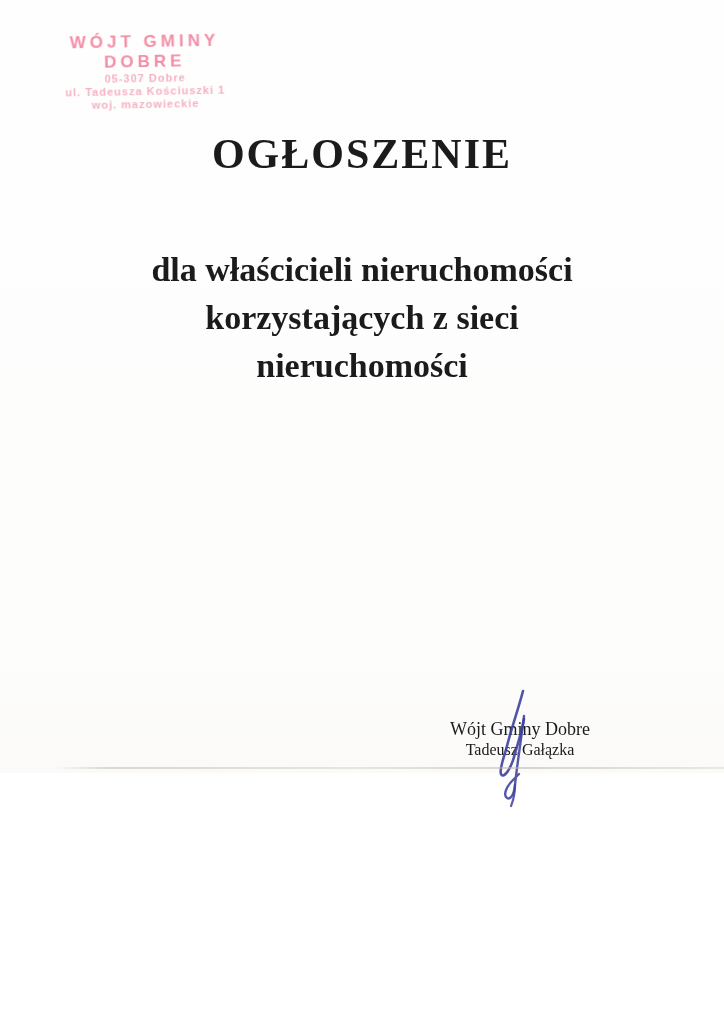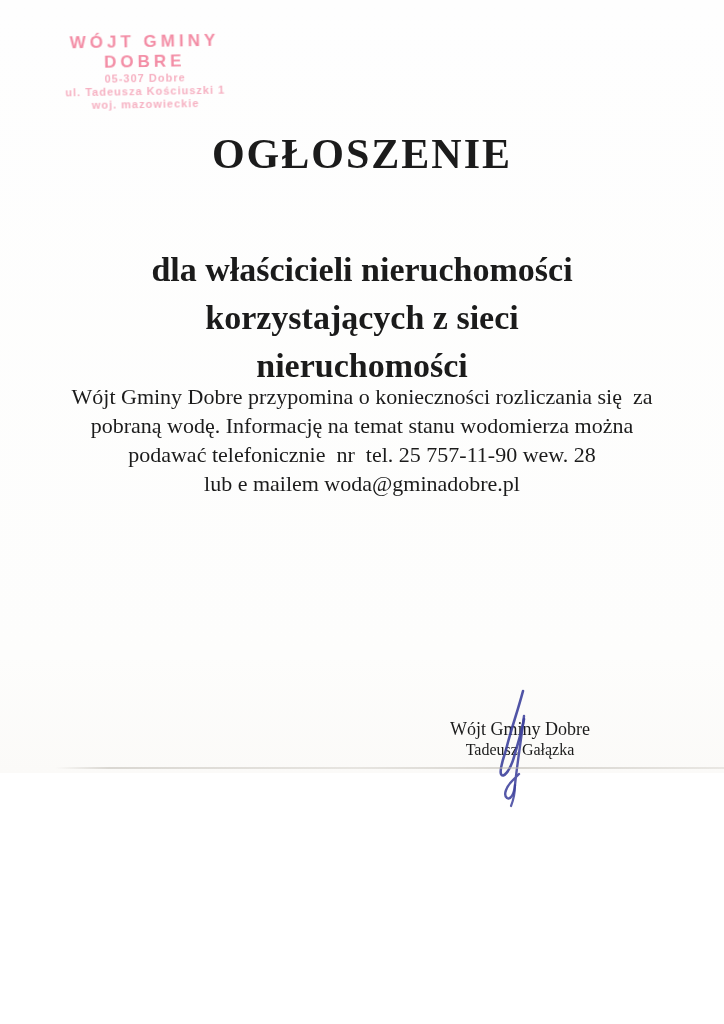--- a/index.html
+++ b/index.html
@@ -122,26 +122,20 @@
   </div>
 
   <h1 class="title">OGŁOSZENIE</h1>
 
   <div class="subtitle">
     <div>dla właścicieli nieruchomości</div>
     <div>korzystających z sieci</div>
     <div>nieruchomości</div>
   </div>
 
-  <div class="body-text">
-    <div class="body-line">Wójt Gminy Dobre przypomina o konieczności rozliczania się  za</div>
-    <div class="body-line">pobraną wodę. Informację na temat stanu wodomierza można</div>
-    <div class="body-line">podawać telefonicznie  nr  tel. 25 757-11-90 wew. 28</div>
-    <div class="body-line">lub e mailem woda@gminadobre.pl</div>
-  </div>
 
   <div class="sig-block">
     <div class="sig-title">Wójt Gminy Dobre</div>
     <div class="sig-name">Tadeusz Gałązka</div>
   </div>
 
   <svg class="sig-ink" viewBox="0 0 110 122" fill="none" xmlns="http://www.w3.org/2000/svg">
     <path d="M53,5 C48,24 41,44 37,60 C34,72 29,83 31,88 C33,93 40,85 44,71 C48,57 52,45 54,33" stroke-width="2.6" stroke-linecap="round" opacity="0.9" stroke="#3d419c"></path>
     <path d="M54,30 C51,55 47,79 45,99 C44,108 41,114 37,112 C33,109 36,101 43,94 L49,88" stroke-width="2.4" stroke-linecap="round" opacity="0.88" stroke="#3d419c"></path>
     <path d="M45,99 C45,107 43,115 41,120" stroke-width="2.2" stroke-linecap="round" opacity="0.85" stroke="#3d419c"></path>

